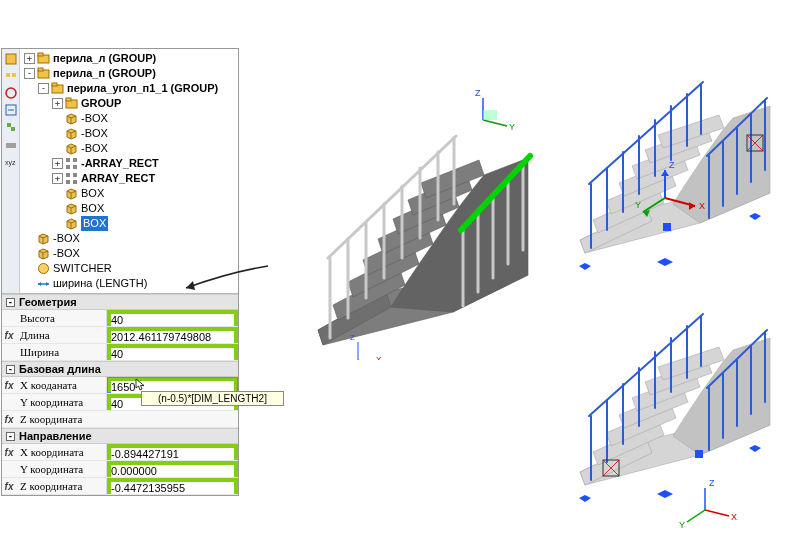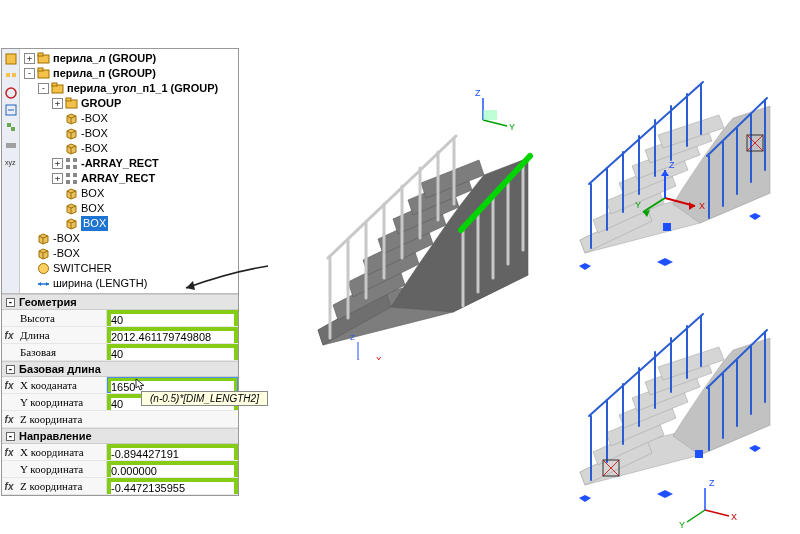--- a/index.html
+++ b/index.html
@@ -28,21 +28,21 @@
   
   .props { border-top: 1px solid #bbb; background: #f7f7f7; }
   .prop-section { background: #e4e4e4; padding: 1px 4px; font-weight: 600; border-top: 1px solid #ccc; border-bottom: 1px solid #ccc; display: flex; align-items: center; gap: 4px; }
   .prop-section .collapse { width: 9px; height: 9px; border: 1px solid #666; background: #fff; display: inline-flex; align-items: center; justify-content: center; font-size: 8px; font-family: monospace; cursor: pointer; }
   .prop-row { display: flex; border-bottom: 1px solid #e6e6e6; align-items: center; height: 17px; }
   .prop-row .fx { width: 14px; text-align: center; font-style: italic; font-size: 10px; font-weight: 600; color: #444; }
   .prop-row .pname { width: 90px; padding-left: 4px; font-family: Liberation Serif, serif; }
   .prop-row .pval { flex: 1; background: #84cc16; padding: 0 4px; border-left: 1px solid #ddd; height: 100%; display: flex; align-items: flex-end; position: relative; }
   .prop-row .pval input { border: none; outline: none; width: 100%; font-size: 11px; font-family: inherit; }
   .prop-row.active .pval { box-shadow: inset 0 0 0 1px #4a90e2; }
-  .tooltip { position: absolute; left: 34px; top: 14px; background: #ffffe1; border: 1px solid #888; padding: 1px 8px; font-size: 10px; white-space: nowrap; z-index: 10; font-style: italic; }
+  .tooltip { position: absolute; left: 34px; top: 14px; background: #ffffe1; border: 1px solid #888; padding: 1px 16px; font-size: 10px; white-space: nowrap; z-index: 10; }
   
   .viewport { position: absolute; background: #fff; }
   .vp1 { left: 268px; top: 60px; width: 290px; height: 300px; }
   .vp2 { left: 555px; top: 48px; width: 240px; height: 230px; }
   .vp3 { left: 555px; top: 300px; width: 240px; height: 230px; }
   
   .arrow-annot { position: absolute; left: 180px; top: 262px; width: 90px; height: 35px; pointer-events: none; }
   
   .cursor-arrow { position: absolute; pointer-events: none; }
 </style>
@@ -287,21 +287,21 @@
     </div>
     <div class="prop-row">
       <span class="fx">fx</span>
       <span class="pname">Длина</span>
       <span class="pval">
           <input value="2012.461179749808" style="">
         </span>
     </div>
     <div class="prop-row">
       <span class="fx"></span>
-      <span class="pname">Базовая</span>
+      <span class="pname">Ширина</span>
       <span class="pval">
           <input value="40" style="">
         </span>
     </div>
     <div class="prop-section">
       <span class="collapse">-</span>
       <span>Базовая длина</span>
     </div>
     <div class="prop-row active">
       <span class="fx">fx</span>

